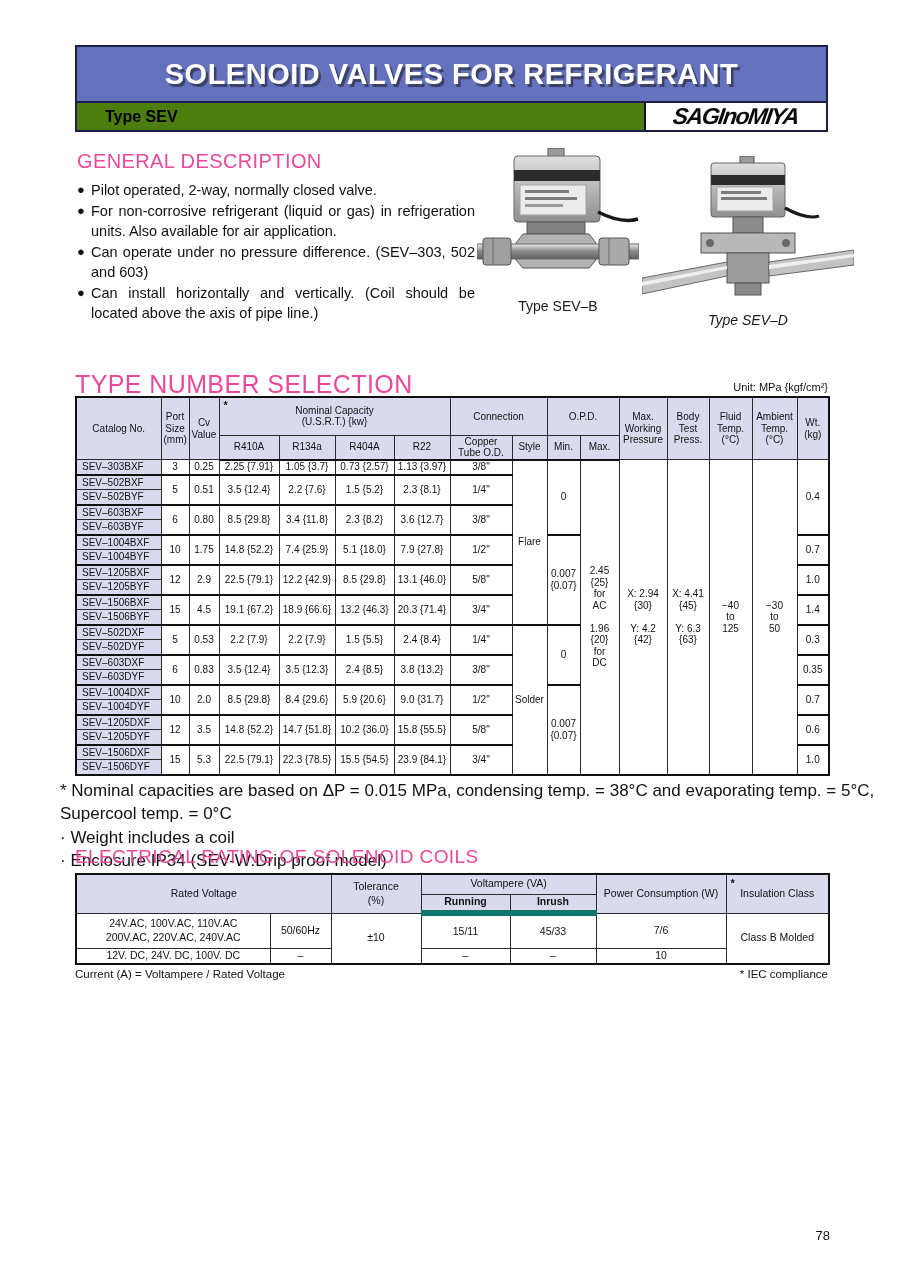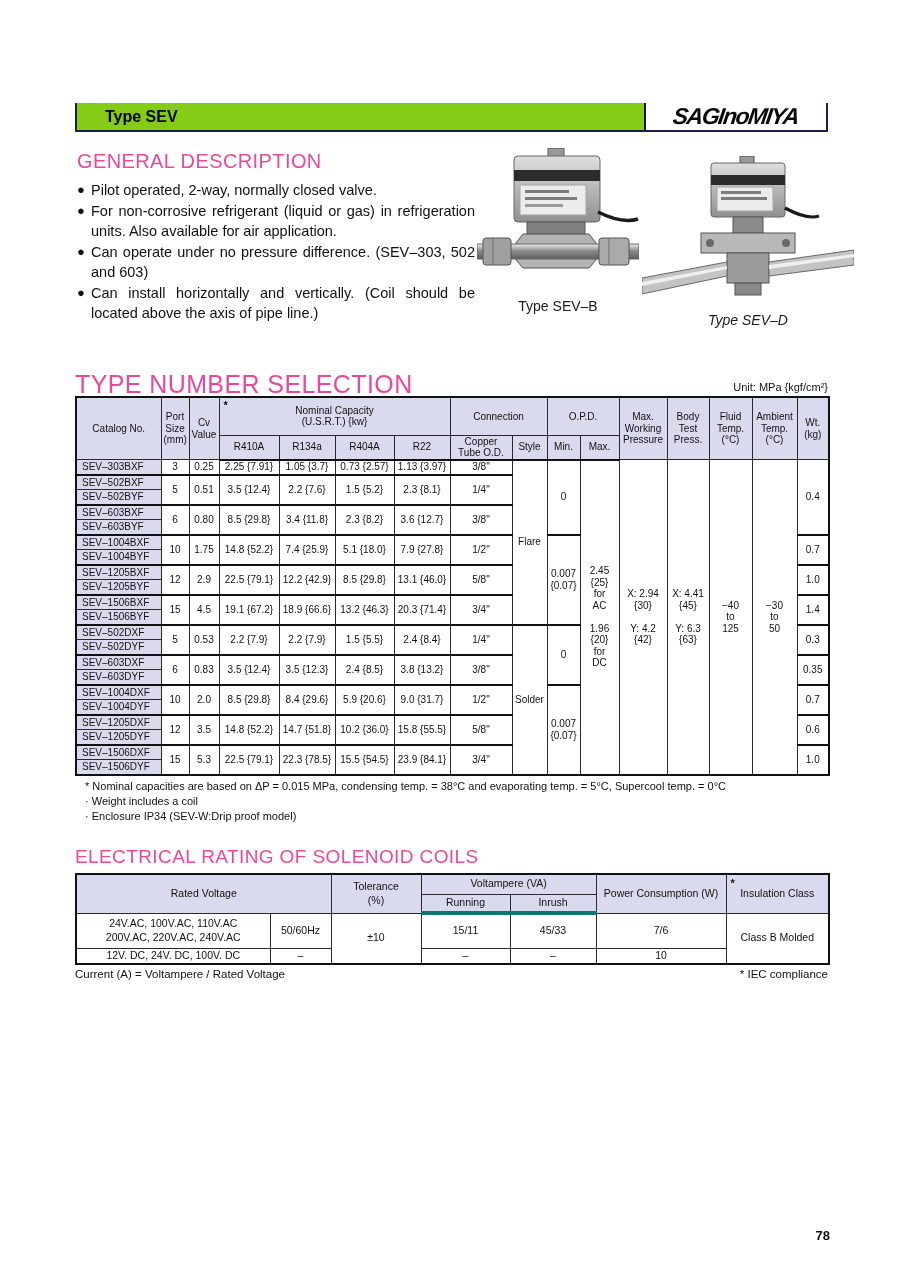--- a/index.html
+++ b/index.html
@@ -5,21 +5,21 @@
   html,body{margin:0;padding:0;background:#e8e8e8;}
   .page{position:relative;width:900px;height:1273px;background:#ffffff;
         font-family:"Liberation Sans","DejaVu Sans",sans-serif;color:#111;overflow:hidden;}
 
   
   .band-title{position:absolute;left:75px;top:45px;width:749px;height:54px;
       background:#6471bd;border:2px solid #1d1f4a;display:flex;align-items:center;justify-content:center;}
   .band-title h1{margin:0;font-size:29px;font-weight:bold;color:#fff;letter-spacing:.5px;
       text-shadow:2.5px 2.5px 0 #3c4168;}
   .band-sub{position:absolute;left:75px;top:103px;width:749px;height:27px;
-      background:#84cc16;border:2px solid #1d1f4a;border-top:0;display:flex;}
+      background:#4d7c0f;border:2px solid #1d1f4a;border-top:0;display:flex;}
   .type-label{flex:1;display:flex;align-items:center;padding-left:28px;
       font-size:16px;font-weight:bold;color:#000;}
   .logo-box{width:180px;background:#fff;border-left:2px solid #14142e;
       display:flex;align-items:center;justify-content:center;}
   .logo-text{font-size:23px;font-weight:bold;font-style:italic;letter-spacing:-1.5px;
       transform:skewX(-8deg);color:#0a0a0a;}
 
   
   .h2{position:absolute;font-size:20px;font-weight:400;letter-spacing:.4px;color:#ec4899;}
 
@@ -27,50 +27,53 @@
   .bullets{position:absolute;left:77px;top:180px;width:398px;font-size:14.5px;line-height:1.42;}
   .bullet{display:flex;text-align:justify;}
   .bullet .dot{width:14px;flex:none;font-size:13px;padding-top:1px;}
 
   
   .photos{position:absolute;left:472px;top:146px;width:382px;height:190px;}
   .photo-label{position:absolute;font-size:14px;color:#1a1a1a;text-align:center;}
 
   
   .unit{position:absolute;right:72px;top:381px;font-size:11px;}
-  .notes{position:absolute;left:85px;top:779px;font-size:11px;line-height:1.38;}
+  .notes{position:absolute;left:60px;top:779px;font-size:17px;line-height:1.38;}
   .elec-notes{position:absolute;left:75px;top:968px;width:753px;display:flex;
       justify-content:space-between;font-size:11.5px;}
-  .pageno{position:absolute;right:70px;top:1228px;font-size:13px;font-weight:bold;}
+  .pageno{position:absolute;right:70px;top:1228px;font-size:13px;}
 
   
   table{border-collapse:collapse;table-layout:fixed;}
   .t1{position:absolute;left:75px;top:396px;width:753px;border:2px solid #111;}
   .t1 th,.t1 td{border:1px solid #2a2a2a;padding:0 2px;text-align:center;vertical-align:middle;
       font-size:10px;line-height:1.15;overflow:hidden;}
   .t1 thead th{background:#d9daee;font-weight:normal;}
   .t1 thead tr:last-child th{border-bottom:2px solid #111;}
   .t1 tbody tr{height:15px;}
   .t1 td.cat{background:#d9daee;text-align:left;font-weight:normal;padding-left:5px;}
   .t1 tr.grp td{border-top:2px solid #111;}
   .pre{white-space:pre-line;}
   .rel{position:relative;}
   .ast{position:absolute;top:1px;left:4px;font-size:11px;font-weight:bold;}
 
   .t2{position:absolute;left:75px;top:873px;width:753px;border:2px solid #111;}
   .t2 th,.t2 td{border:1px solid #2a2a2a;padding:0 3px;text-align:center;vertical-align:middle;
       font-size:10.5px;line-height:1.3;}
   .t2 thead th{background:#d9daee;font-weight:normal;}
-  .t2 thead tr:last-child th{border-bottom:4px solid #0f766e;}
+  .t2 thead tr:last-child th{border-bottom:6px solid #0f766e;font-weight:bold;}
 </style>
 </head>
 <body>
 
 <div class="page">
 
+  <div class="band-title">
+    <h1>SOLENOID VALVES FOR REFRIGERANT</h1>
+  </div>
   <div class="band-sub">
     <div class="type-label">Type SEV</div>
     <div class="logo-box">
       <span class="logo-text">SAGInoMIYA</span>
     </div>
   </div>
 
   <div class="h2" style="left:77px;top:150px;">GENERAL DESCRIPTION</div>
   <div class="bullets">
     <div class="bullet">

